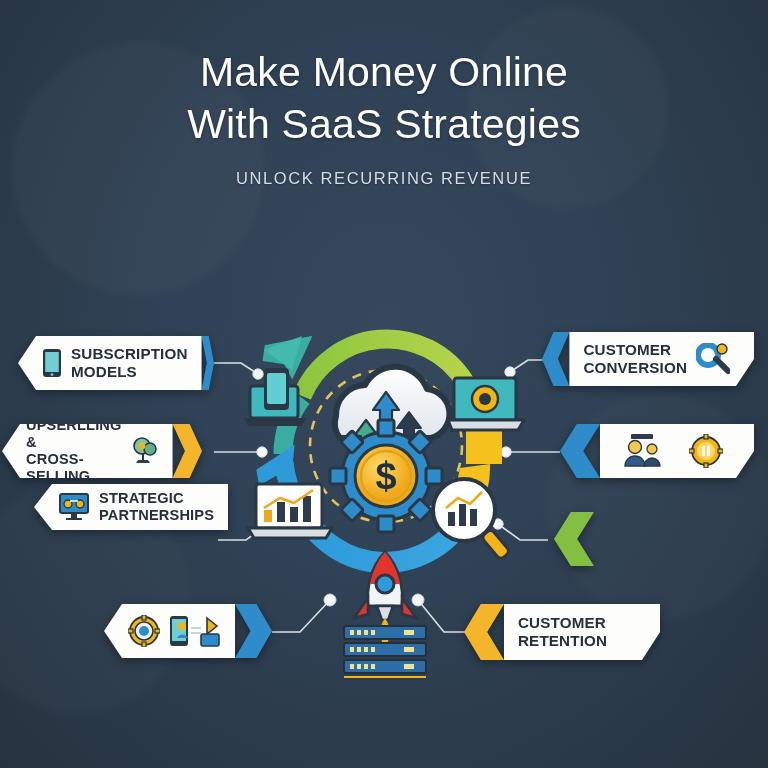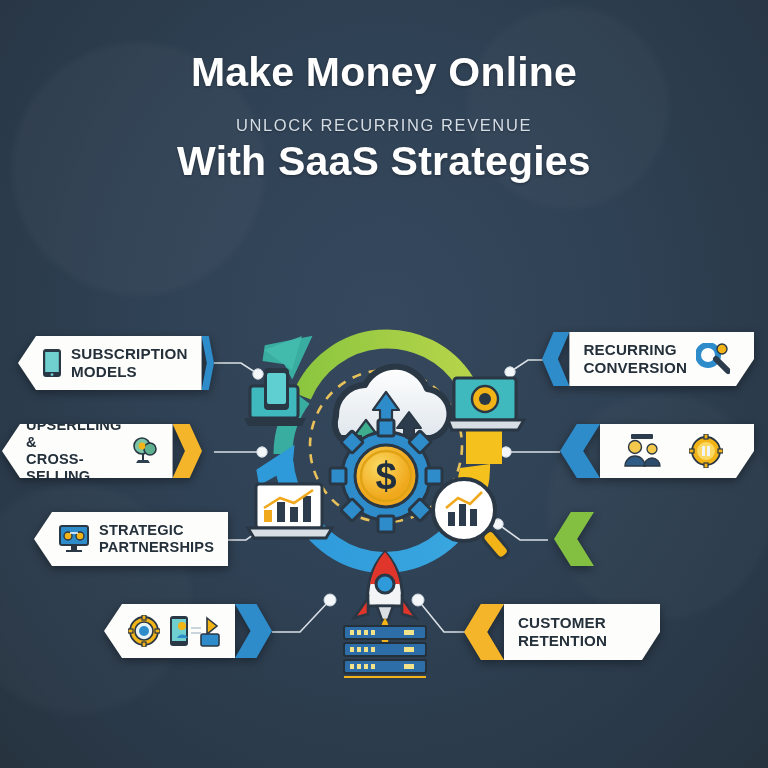--- a/index.html
+++ b/index.html
@@ -22,21 +22,21 @@
       radial-gradient(circle at 18% 22%, rgba(255,255,255,.028) 0 14%, transparent 15%),
       radial-gradient(circle at 74% 14%, rgba(255,255,255,.022) 0 11%, transparent 12%),
       radial-gradient(circle at 86% 66%, rgba(255,255,255,.020) 0 13%, transparent 14%),
       radial-gradient(circle at 10% 78%, rgba(255,255,255,.018) 0 12%, transparent 13%);
     pointer-events:none;
   }
 
   
   #header { position:absolute; left:0; right:0; top:46px; text-align:center; z-index:40; }
   #title-line1, #title-line2 {
-    color:#ffffff; font-size:41px; font-weight:bold; letter-spacing:.2px; line-height:1.28;
+    color:#ffffff; font-size:41px; font-weight:normal; letter-spacing:.2px; line-height:1.28;
     text-shadow:0 1px 3px rgba(0,0,0,.35);
   }
   #subtitle {
     margin-top:18px; color:#d5dde5; font-size:16.5px; letter-spacing:1.6px; font-weight:400;
     text-shadow:0 1px 2px rgba(0,0,0,.3);
   }
 
   
   #connectors { position:absolute; inset:0; z-index:12; }
 
@@ -71,22 +71,22 @@
   .acc-yellow { background:#f4b52a; }
   .acc-green  { background:#83bf41; }
 </style>
 </head>
 <body>
 
 <div id="board"></div>
 
 <div id="header">
   <div id="title-line1">Make Money Online</div>
+  <div id="title-line2">With SaaS Strategies</div>
   <div id="subtitle">UNLOCK RECURRING REVENUE</div>
-  <div id="title-line2">With SaaS Strategies</div>
 </div>
 
 <svg id="connectors" width="768" height="768">
   <g stroke="#e9eef2" stroke-width="1.6" fill="none" opacity="0.92">
     <path d="M214 363 L241 363 L258 374"></path>
     <path d="M214 452 L243 452 L262 452"></path>
     <path d="M218 540 L246 540 L268 524"></path>
     <path d="M272 632 L300 632 L330 600"></path>
     <path d="M556 360 L528 360 L510 372"></path>
     <path d="M560 452 L524 452 L506 452"></path>
@@ -276,21 +276,21 @@
         <circle cx="19" cy="13" r="6" fill="#5fb08e" stroke="#2a3745" stroke-width="1.6"></circle>
         <circle cx="11" cy="10" r="3.4" fill="#f2b417"></circle>
         <path d="M12 17 L12 24" stroke="#2a3745" stroke-width="2"></path>
         <path d="M5 27 h14 l-2 -3 h-10 z" fill="#2d4050"></path>
       </svg>
     </span>
   </div>
   <div class="chev acc-yellow"></div>
 </div>
 
-<div class="banner b-left" style="left:34px; top:512px; width:184px; height:54px;">
+<div class="banner b-left" style="left:34px; top:484px; width:184px; height:46px;">
   <div class="plate" style="flex:1;">
     <span class="ico">
       <svg width="32" height="30" viewBox="0 0 32 30">
         <rect x="2" y="2" width="28" height="19" rx="2" fill="#2e8cca" stroke="#2a3745" stroke-width="2"></rect>
         <circle cx="10" cy="12" r="4" fill="#f2b417" stroke="#2a3745" stroke-width="1.4"></circle>
         <circle cx="22" cy="12" r="4" fill="#f2b417" stroke="#2a3745" stroke-width="1.4"></circle>
         <path d="M12 9 L20 9" stroke="#fff" stroke-width="1.6"></path>
         <path d="M14 21 h4 v4 h-4 z M8 27 h16" stroke="#2a3745" stroke-width="2" fill="#2a3745"></path>
       </svg>
     </span>
@@ -326,21 +326,21 @@
         <rect x="32" y="20" width="18" height="12" rx="2" fill="#2e8cca" stroke="#2a3745" stroke-width="1.6"></rect>
       </svg>
     </span>
   </div>
   <div class="chev acc-blue"></div>
 </div>
 
 <div class="banner b-right" style="right:14px; top:332px; width:212px; height:54px;">
   <div class="chev acc-blue"></div>
   <div class="plate" style="flex:1;">
-    <span class="label">RECURRING
+    <span class="label">CUSTOMER
 CONVERSION</span>
     <span class="ico">
       <svg width="34" height="32" viewBox="0 0 34 32">
         <circle cx="12" cy="12" r="10" fill="none" stroke="#2e8cca" stroke-width="6"></circle>
         <path d="M20 16 L32 28" stroke="#2d3c4c" stroke-width="6" stroke-linecap="round"></path>
         <circle cx="26" cy="6" r="5" fill="#f2b417" stroke="#2a3745" stroke-width="1.4"></circle>
       </svg>
     </span>
   </div>
 </div>

